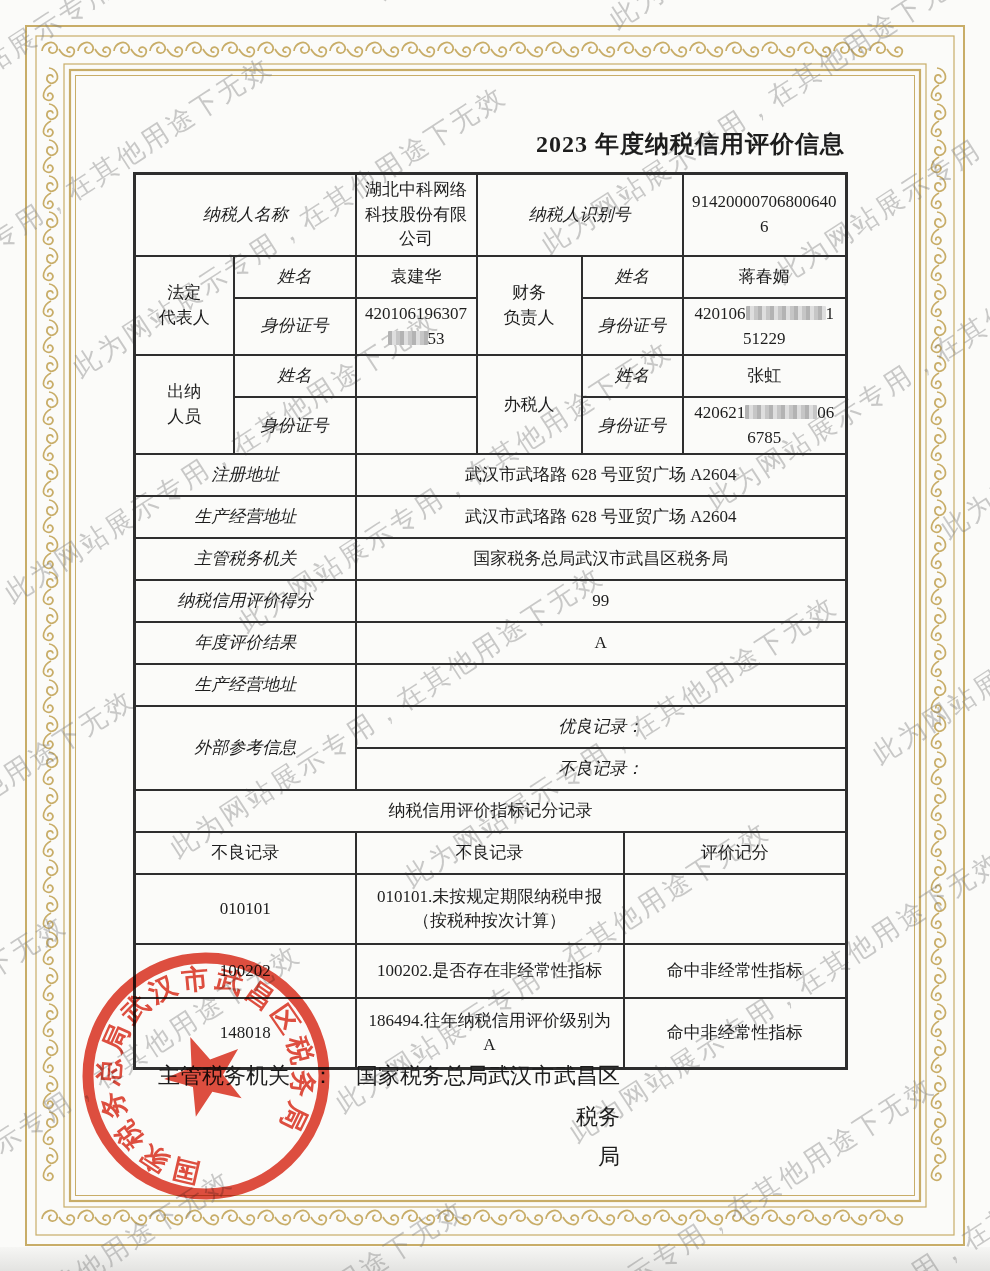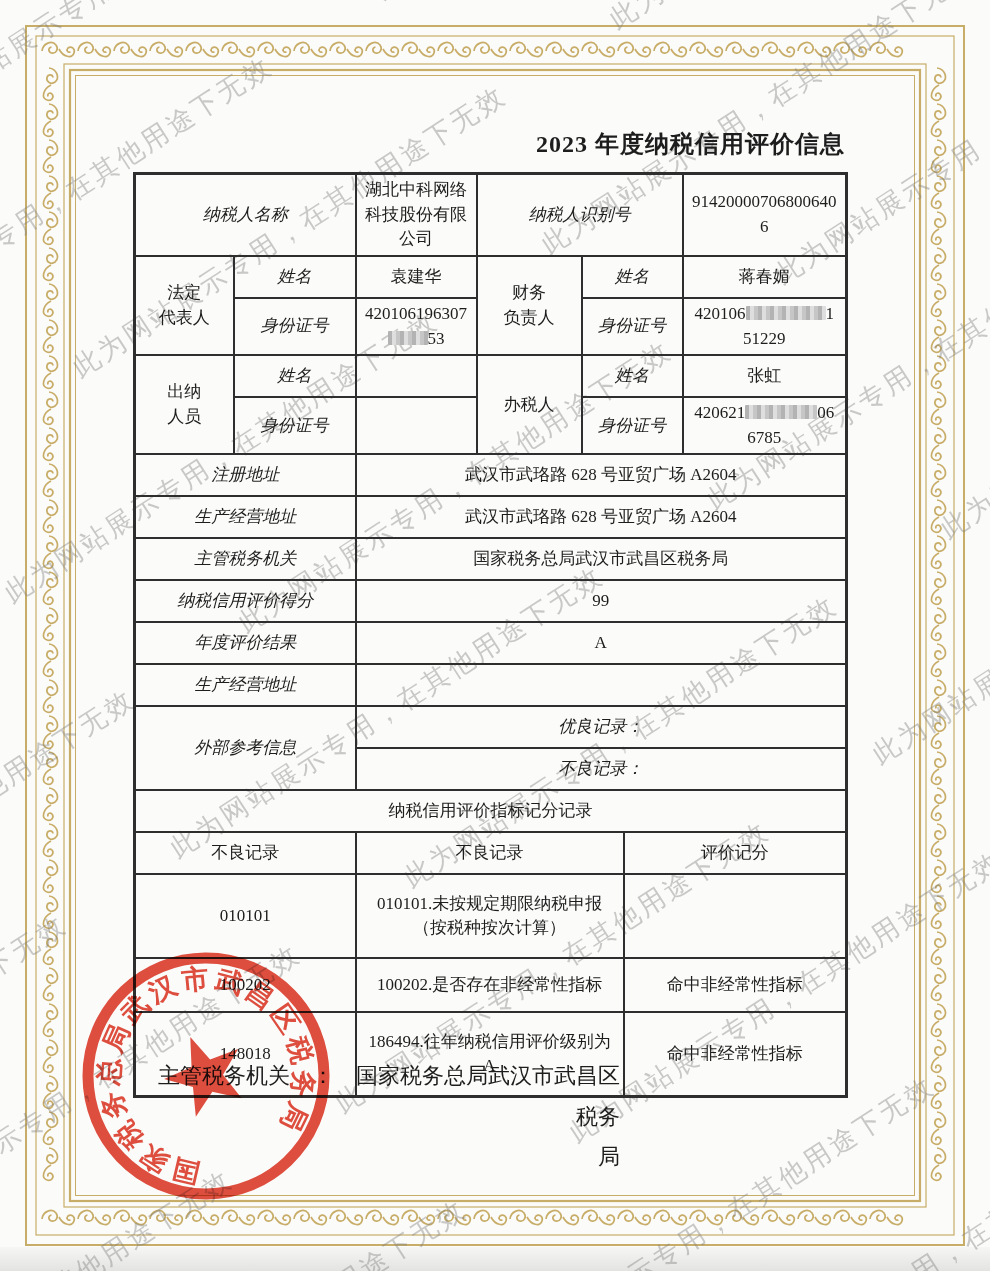--- a/index.html
+++ b/index.html
@@ -29,21 +29,21 @@
   }
   table.cert td{
     border:2px solid #2e2e2e;font-size:17px;line-height:1.45;
     padding:3px 8px;text-align:center;vertical-align:middle;
     overflow:hidden;word-break:break-all;
   }
   td.lbl{text-align:left;padding-left:10px;font-style:italic;}
   td.ctr{text-align:center;}
   td.prelines{white-space:pre-line;}
   tr.h78{height:78px;} tr.h42{height:42px;} tr.h52{height:52px;}
-  tr.h70{height:84px;} tr.h54{height:54px;}
+  tr.h70{height:70px;} tr.h54{height:54px;}
   .mask{
     display:inline-block;height:14px;vertical-align:-1px;border-radius:1px;
     background-image:
       repeating-linear-gradient(90deg,#b3b3b3 0 4px,#dedede 4px 8px,#c6c6c6 8px 12px),
       repeating-linear-gradient(0deg,rgba(255,255,255,0.35) 0 4px,rgba(0,0,0,0.10) 4px 8px);
   }
   .mask.w40{width:40px;} .mask.w80{width:80px;} .mask.w72{width:72px;}
   .footer-left{position:absolute;left:140px;top:1056px;width:480px;z-index:3;
     font-size:22px;line-height:1.85;text-align:right;}
   .footer-right{position:absolute;right:146px;top:1056px;z-index:3;font-size:17.5px;}

